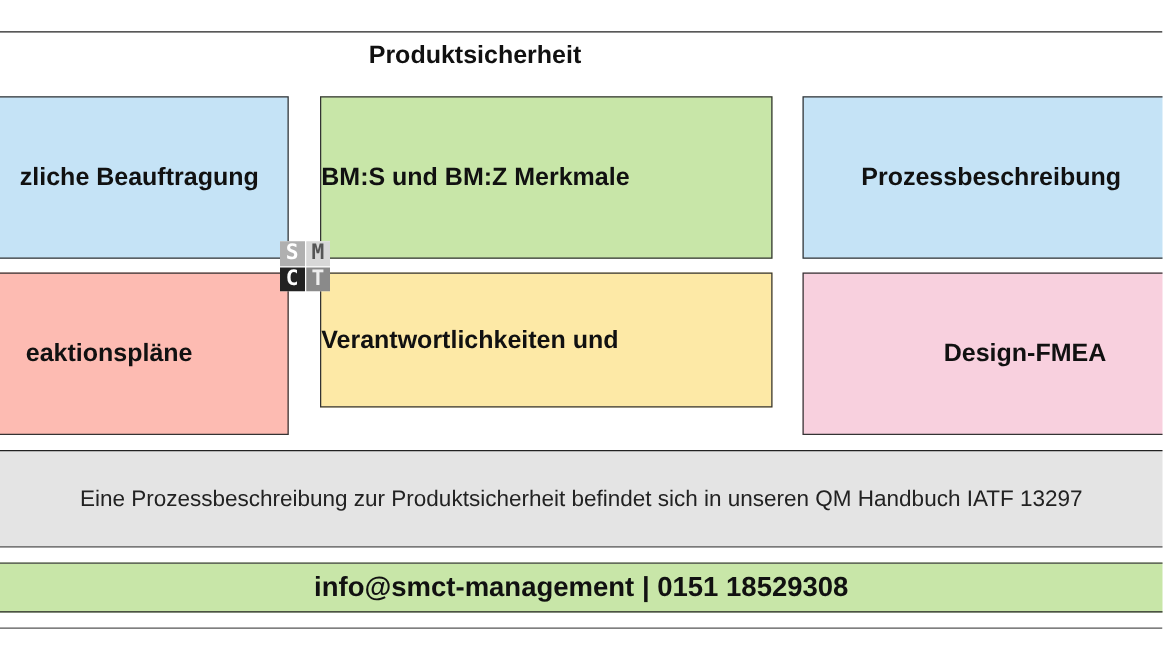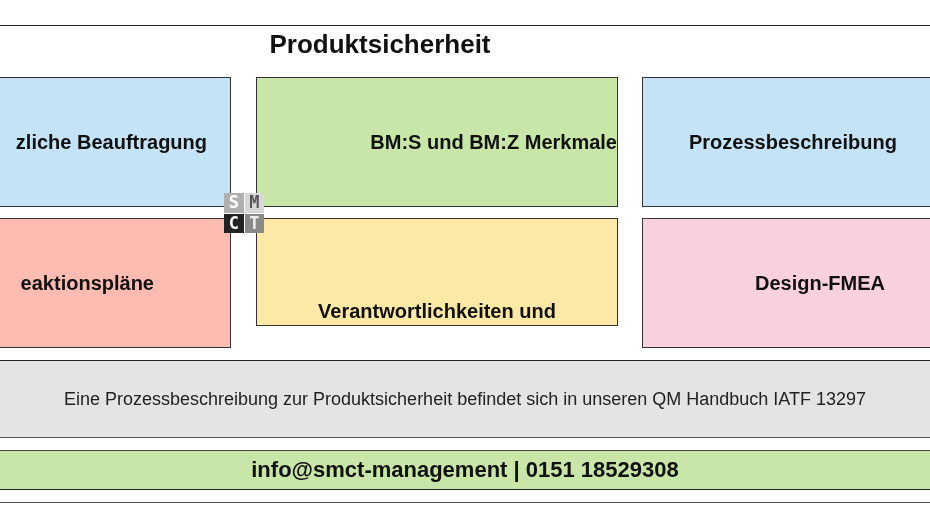--- a/index.html
+++ b/index.html
@@ -5,26 +5,26 @@
     html, body { margin: 0; padding: 0; }
     body {
       width: 930px; height: 528px; overflow: hidden; position: relative;
       background: #ffffff;
       font-family: "Liberation Sans", sans-serif;
       color: #111111;
     }
     .hline { position: absolute; left: 0; width: 930px; height: 1px; background: #222; }
     .title {
       position: absolute; left: 0; width: 760px; top: 26px; height: 36px;
-      text-align: center; font-size: 26px; font-weight: bold; line-height: 36px;
+      text-align: center; font-size: 20px; font-weight: bold; line-height: 36px;
     }
     .box {
       position: absolute; box-sizing: border-box;
       border: 1px solid #333;
-      display: flex; align-items: center; justify-content: flex-end;
+      display: flex; align-items: center; justify-content: flex-start;
       text-align: center; font-weight: bold; font-size: 20px; line-height: 28px;
       white-space: nowrap; overflow: hidden;
     }
     .box span { display: block; }
     .info {
       position: absolute; left: -2px; width: 934px; top: 360px; height: 78px; box-sizing: border-box;
       border-top: 1px solid #222; border-bottom: 1px solid #555;
       display: flex; align-items: center; justify-content: center;
       font-size: 18px; color: #222;
     }
@@ -60,21 +60,21 @@
 <div class="box" style="left:256px; top:77px; width:362px; height:130px; background:#c8e6a8;">
   <span>BM:S und BM:Z Merkmale</span>
 </div>
 <div class="box" style="left:642px; top:77px; width:330px; height:130px; background:#c5e3f6; justify-content:flex-start; padding-left:46px;">
   <span>Prozessbeschreibung</span>
 </div>
 
 <div class="box" style="left:-120px; top:218px; width:351px; height:130px; background:#fdbbb2; justify-content:flex-end; padding-right:76px;">
   <span>eaktionspläne</span>
 </div>
-<div class="box" style="left:256px; top:218px; width:362px; height:108px; background:#fde9a6; flex-direction:column;">
+<div class="box" style="left:256px; top:218px; width:362px; height:108px; background:#fde9a6; flex-direction:row;">
   <span>Verantwortlichkeiten und</span>
 </div>
 <div class="box" style="left:642px; top:218px; width:330px; height:130px; background:#f8d0de; justify-content:flex-start; padding-left:112px;">
   <span>Design-FMEA</span>
 </div>
 
 <div class="logo">
   <div class="l1">S</div>
   <div class="l2">M</div>
   <div class="l3">C</div>

